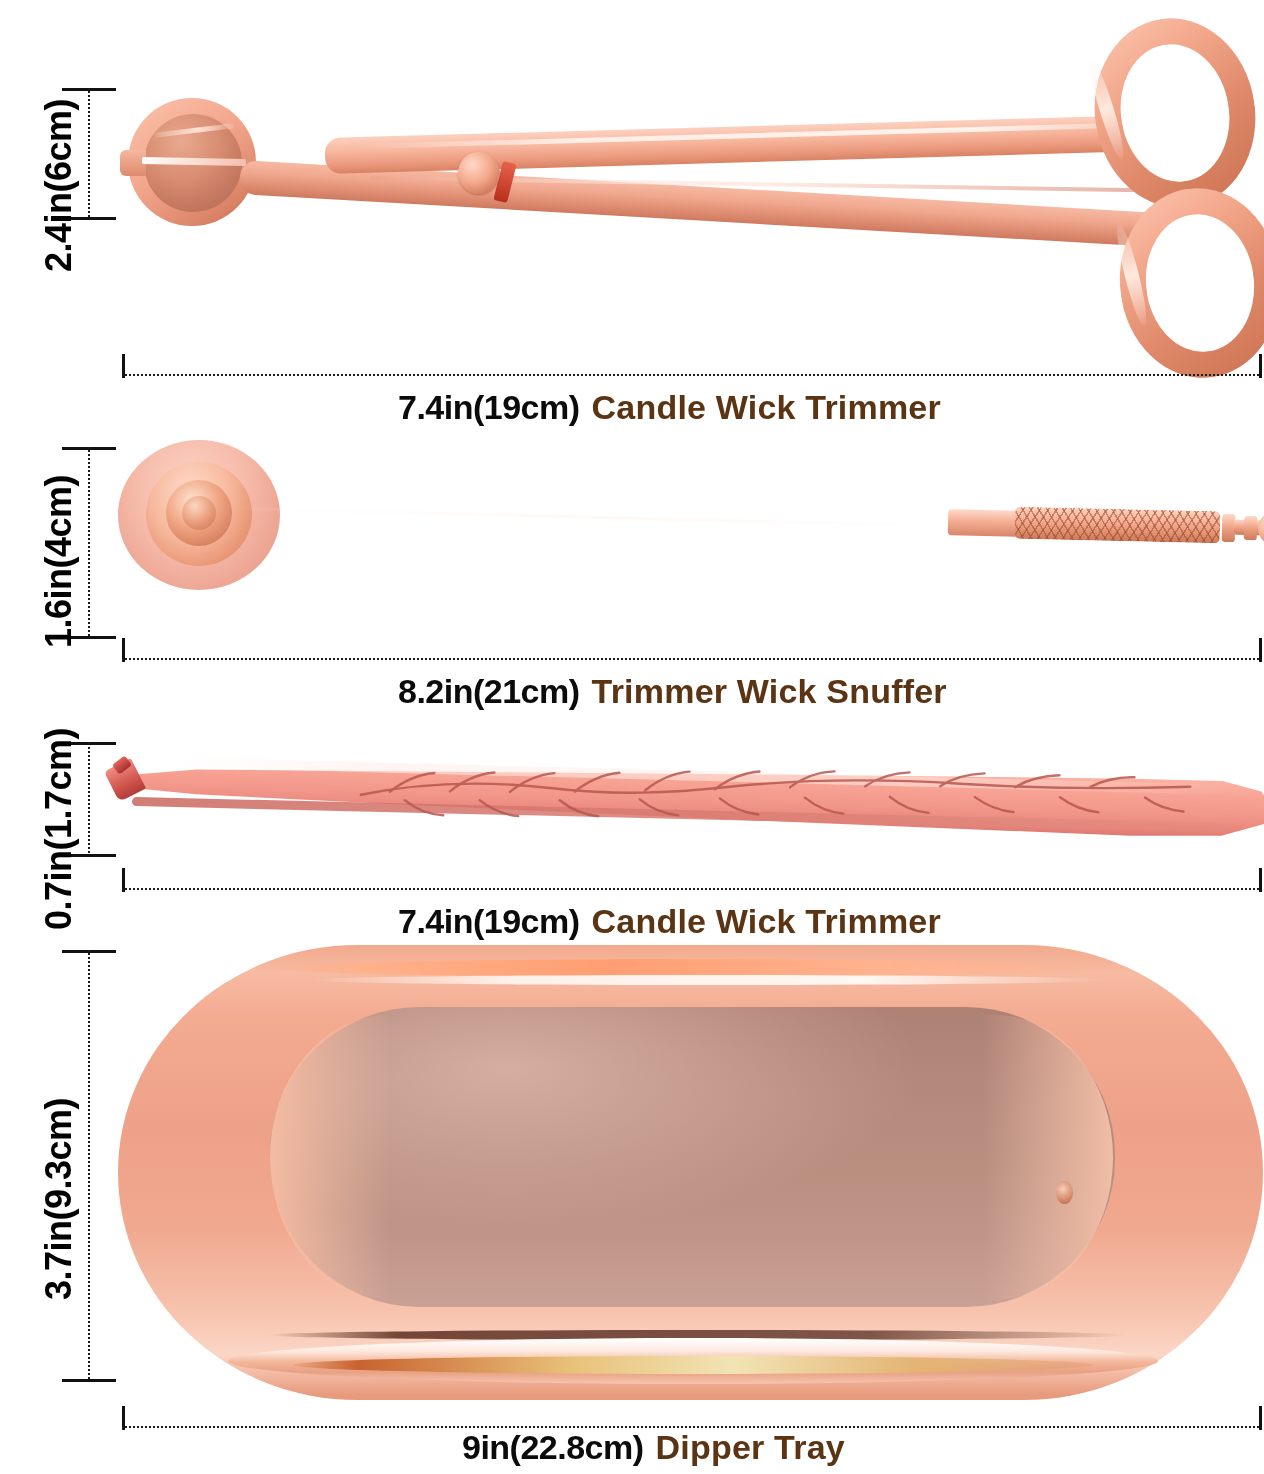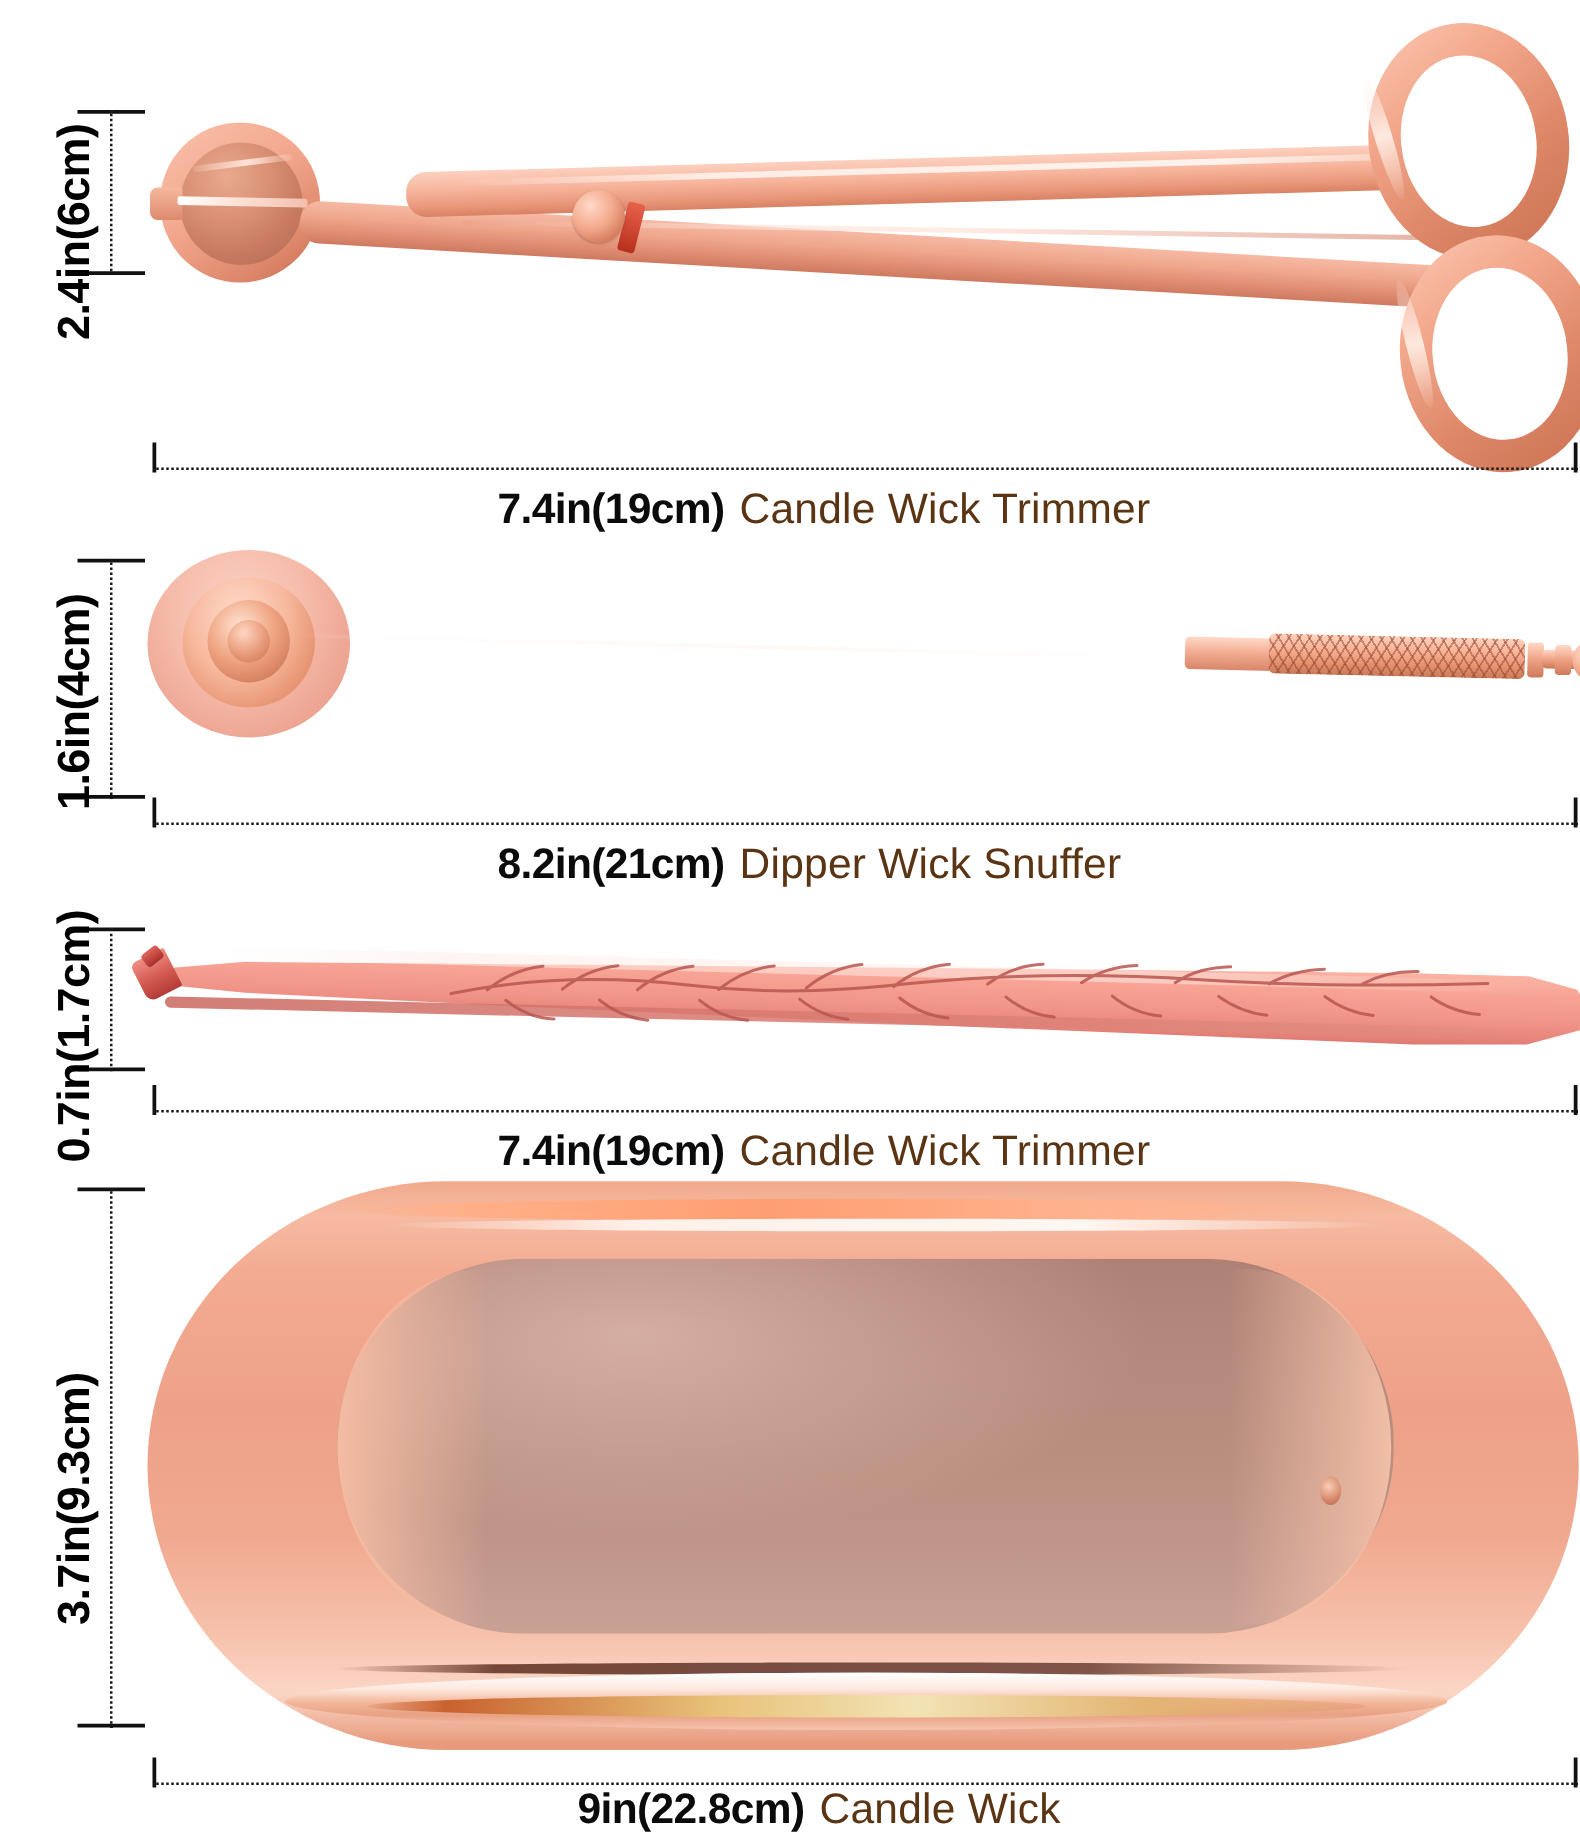--- a/index.html
+++ b/index.html
@@ -80,20 +80,21 @@
   }
   .caption .size {
     font-weight: bold;
     color: #0b0b0b;
     letter-spacing: -0.5px;
   }
   .caption .pname {
     color: #5a3413;
     margin-left: 12px;
     letter-spacing: 0.2px;
+    font-weight: bold;
   }
 
   
   .trimmer { position: absolute; left: 120px; top: 10px; width: 1140px; height: 360px; }
 
   
   .tr-arm-lower {
     position: absolute;
     left: 120px; top: 150px;
     width: 940px; height: 34px;
@@ -526,21 +527,21 @@
     <div class="cap bot"></div>
 </div>
 <div class="vlabel" style="left:38px; top:648px; font-size:36px;">1.6in(4cm)</div>
 
 <div class="hbracket" style="left:122px; top:636px; width:1140px;">
   <div class="cap left"></div>
     <div class="hline"></div>
     <div class="cap right"></div>
 </div>
 <div class="caption" style="left:398px; top:674px;">
-  <span class="size">8.2in(21cm)</span><span class="pname">Dipper Wick Snuffer</span>
+  <span class="size">8.2in(21cm)</span><span class="pname">Trimmer Wick Snuffer</span>
 </div>
 
 <div class="dipper">
   <div class="abs dp-body"></div>
   <div class="abs dp-edge"></div>
   <div class="abs dp-gloss"></div>
   <div class="abs dp-hook"></div>
   <div class="abs dp-hook-tip"></div>
   <svg class="dp-engrave" viewBox="0 0 900 62" preserveAspectRatio="none">
     <g fill="none" stroke="#b8564f" stroke-width="2.4" stroke-linecap="round" opacity="0.85">
@@ -605,14 +606,14 @@
     <div class="cap bot"></div>
 </div>
 <div class="vlabel" style="left:38px; top:1300px; font-size:36px;">3.7in(9.3cm)</div>
 
 <div class="hbracket" style="left:122px; top:1404px; width:1140px;">
   <div class="cap left"></div>
     <div class="hline"></div>
     <div class="cap right"></div>
 </div>
 <div class="caption" style="left:462px; top:1430px;">
-  <span class="size">9in(22.8cm)</span><span class="pname">Candle Wick</span>
+  <span class="size">9in(22.8cm)</span><span class="pname">Dipper Tray</span>
 </div>
 
 </body></html>

